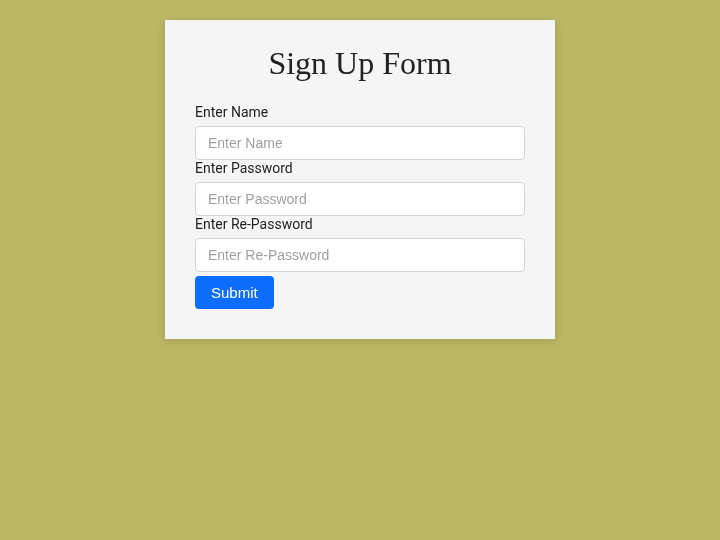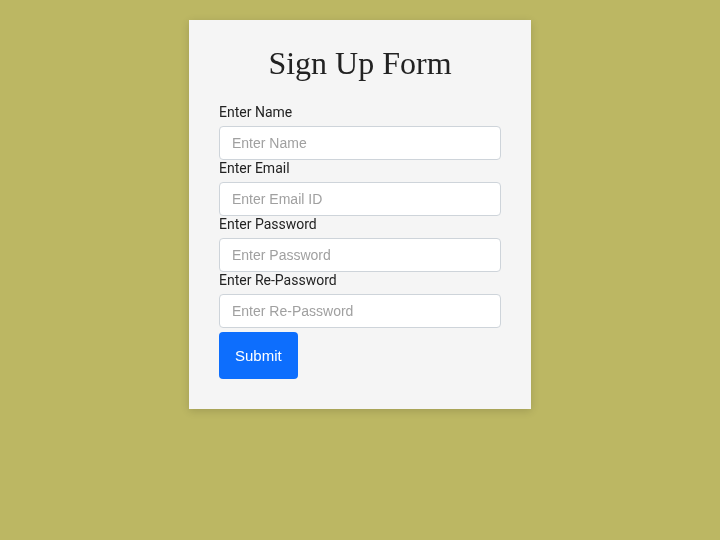--- a/index.html
+++ b/index.html
@@ -12,21 +12,21 @@
       height: 540px;
       background-color: #bcb763;
       display: flex;
       justify-content: center;
       align-items: flex-start;
       padding-top: 20px;
       font-family: -apple-system, BlinkMacSystemFont, "Segoe UI", Roboto, "Helvetica Neue", Arial, sans-serif;
     }
     .card {
       background-color: #f5f5f5;
-      width: 342px;
+      width: 390px;
       padding: 25px 30px 30px 30px;
       box-shadow: 0 2px 8px rgba(0,0,0,0.15);
     }
     .title {
       font-family: Georgia, "Times New Roman", serif;
       font-size: 32px;
       font-weight: 400;
       color: #222;
       text-align: center;
       margin-bottom: 22px;
@@ -50,42 +50,38 @@
       border-radius: 4px;
       outline: none;
     }
     .input::placeholder {
       color: #a0a0a0;
     }
     .submit-btn {
       background-color: #0d6efd;
       color: #fff;
       border: none;
-      padding: 15px 16px;
+      padding: 8px 16px;
       font-size: 15px;
       border-radius: 4px;
       cursor: pointer;
       margin-top: 4px;
     }
   </style>
 </head>
 <body>
 
 <div class="card">
   <h1 class="title">Sign Up Form</h1>
 
   <div class="form-group">
     <label class="label">Enter Name</label>
     <input class="input" type="text" placeholder="Enter Name" style="">
   </div>
 
-  <div class="form-group">
-    <label class="label">Enter Email</label>
-    <input class="input" type="text" placeholder="Enter Email ID" style="">
-  </div>
 
   <div class="form-group">
     <label class="label">Enter Password</label>
     <input class="input" type="password" placeholder="Enter Password" style="">
   </div>
 
   <div class="form-group">
     <label class="label">Enter Re-Password</label>
     <input class="input" type="password" placeholder="Enter Re-Password" style="">
   </div>

